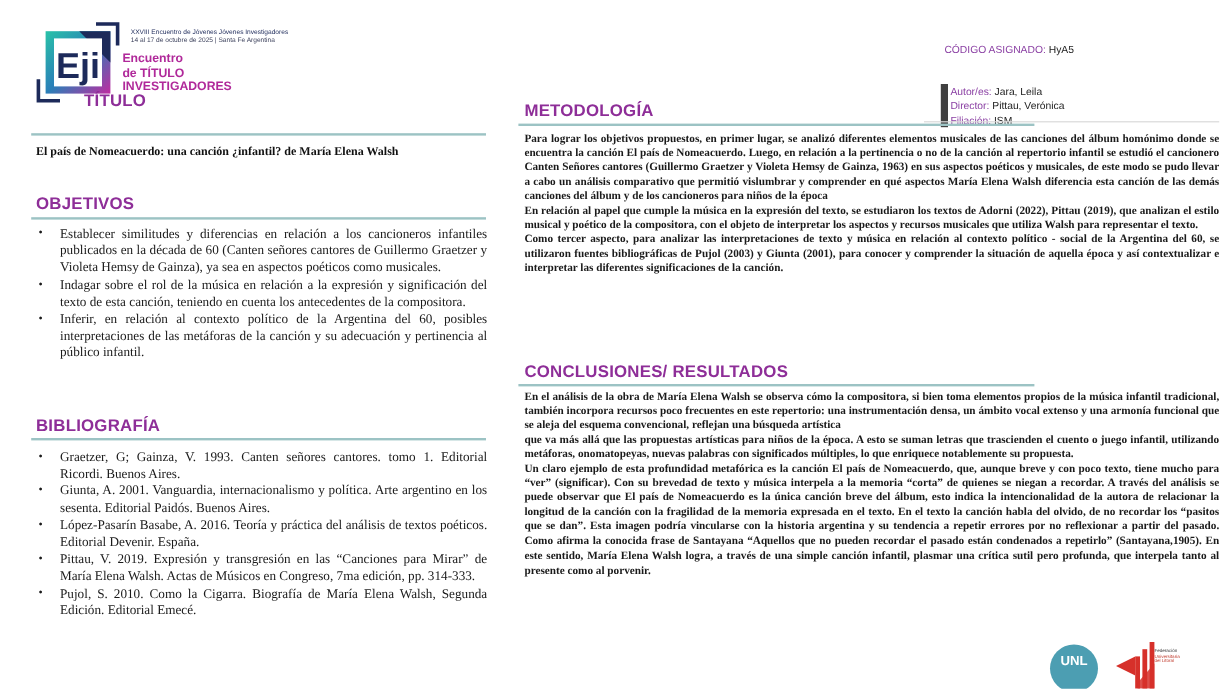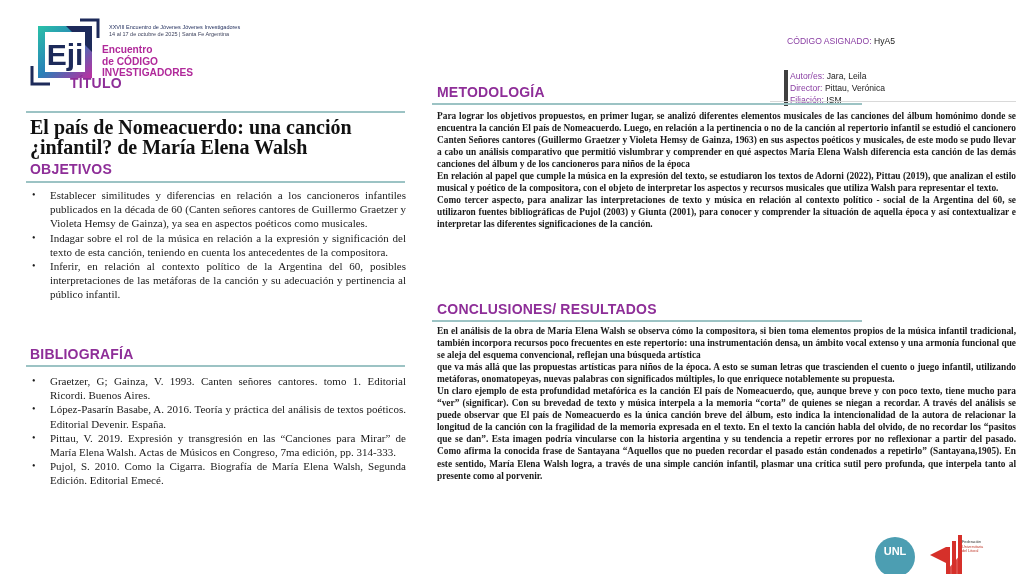--- a/index.html
+++ b/index.html
@@ -8,27 +8,27 @@
 
   .logo { position: absolute; left: 30px; top: 18px; width: 72px; height: 68px; }
   .event-line { position: absolute; left: 109px; font-family: "Liberation Sans", sans-serif; font-size: 5.5px; color: #1d2a5a; white-space: nowrap; }
   .event-line.l1 { top: 24px; }
   .event-line.l2 { top: 31px; color: #3a3f5a; }
   .brand { position: absolute; left: 102px; top: 44px; font-family: "Liberation Sans", sans-serif; font-weight: bold; color: #b0299a; font-size: 10.2px; line-height: 11.5px; }
 
   .meta { position: absolute; left: 787px; top: 36px; font-family: "Liberation Sans", sans-serif; font-size: 8.6px; color: #222; }
   .meta .lbl { color: #8a3fa3; }
   .meta .codigo { margin-bottom: 24px; }
-  .meta .authors { border-left: 4px solid #404040; padding-left: 2px; margin-left: -3px; line-height: 12px; }
+  .meta .authors { border-left: 6px solid #404040; padding-left: 2px; margin-left: -3px; line-height: 12px; }
   .meta-underline { position: absolute; left: 770px; top: 101px; width: 246px; height: 1px; background: #d9d9d9; }
 
   .sec-head { position: absolute; font-family: "Liberation Sans", sans-serif; font-weight: bold; color: #8e2e98; font-size: 14px; letter-spacing: 0.2px; }
   .rule { position: absolute; height: 2px; background: #9cc3c4; }
 
-  .title-text { position: absolute; left: 30px; top: 117px; width: 380px; font-weight: bold; font-size: 20px; line-height: 20px; color: #111; }
+  .title-text { position: absolute; left: 30px; top: 117px; width: 380px; font-weight: bold; font-size: 10px; line-height: 20px; color: #111; }
 
   ul.bul { position: absolute; list-style: none; font-size: 11px; line-height: 14.2px; text-align: justify; }
   ul.bul li { position: relative; padding-left: 20px; }
   ul.bul li::before { content: "•"; position: absolute; left: 2px; top: 0; font-size: 10px; }
 
   .body-text { position: absolute; font-size: 9.35px; line-height: 12.05px; text-align: justify; color: #1a1a1a; font-weight: bold; }
   .body-text p { margin: 0; }
 
   .unl { position: absolute; left: 875px; top: 537px; width: 40px; height: 40px; border-radius: 50%; background: #4c9eb2; color: #fff; font-family: "Liberation Sans", sans-serif; font-weight: bold; font-size: 11px; display: flex; align-items: flex-start; justify-content: center; padding-top: 8px; }
   .ful { position: absolute; left: 928px; top: 533px; width: 90px; height: 41px; }
@@ -51,21 +51,21 @@
   <polyline points="2,48 2,66 20,66" fill="none" stroke="#1d2a5a" stroke-width="3"></polyline>
   <rect x="8" y="8" width="54" height="52" fill="url(#lg)"></rect>
   <polygon points="36,8 62,8 62,34" fill="#1d2a5a"></polygon>
   <rect x="15" y="14" width="40" height="40" fill="#ffffff"></rect>
   <text x="35" y="47" text-anchor="middle" font-family="Liberation Sans, sans-serif" font-weight="bold" font-size="30" fill="#1d2a5a">Eji</text>
 </svg>
 <div class="event-line l1">XXVIII Encuentro de Jóvenes Jóvenes Investigadores</div>
 <div class="event-line l2">14 al 17 de octubre de 2025 | Santa Fe Argentina</div>
 <div class="brand">
   <div>Encuentro</div>
-  <div>de CÓDIGO</div>
+  <div>de TÍTULO</div>
   <div>INVESTIGADORES</div>
 </div>
 
 <div class="meta">
   <div class="codigo">
     <span class="lbl">CÓDIGO ASIGNADO:</span>
     <span>HyA5</span>
   </div>
   <div class="authors">
     <div><span class="lbl">Autor/es:</span> <span>Jara, Leila</span></div>
@@ -84,20 +84,21 @@
 <ul class="bul" style="left:30px; top:188px; width:376px;">
   <li>Establecer similitudes y diferencias en relación a los cancioneros infantiles publicados en la década de 60 (Canten señores cantores de Guillermo Graetzer y Violeta Hemsy de Gainza), ya sea en aspectos poéticos como musicales.</li>
   <li>Indagar sobre el rol de la música en relación a la expresión y significación del texto de esta canción, teniendo en cuenta los antecedentes de la compositora.</li>
   <li>Inferir, en relación al contexto político de la Argentina del 60, posibles interpretaciones de las metáforas de la canción y su adecuación y pertinencia al público infantil.</li>
 </ul>
 
 <div class="sec-head" style="left:30px; top:346px;">BIBLIOGRAFÍA</div>
 <div class="rule" style="left:26px; top:365px; width:379px;"></div>
 <ul class="bul" style="left:30px; top:374px; width:376px;">
   <li>Graetzer, G; Gainza, V. 1993. Canten señores cantores. tomo 1. Editorial Ricordi. Buenos Aires.</li>
+  <li>Giunta, A. 2001. Vanguardia, internacionalismo y política. Arte argentino en los sesenta. Editorial Paidós. Buenos Aires.</li>
   <li>López-Pasarín Basabe, A. 2016. Teoría y práctica del análisis de textos poéticos. Editorial Devenir. España.</li>
   <li>Pittau, V. 2019. Expresión y transgresión en las “Canciones para Mirar” de María Elena Walsh. Actas de Músicos en Congreso, 7ma edición, pp. 314-333.</li>
   <li>Pujol, S. 2010. Como la Cigarra. Biografía de María Elena Walsh, Segunda Edición. Editorial Emecé.</li>
 </ul>
 
 <div class="sec-head" style="left:437px; top:84px;">METODOLOGÍA</div>
 <div class="rule" style="left:432px; top:103px; width:430px;"></div>
 <div class="body-text" style="left:437px; top:110px; width:579px;">
   <p>Para lograr los objetivos propuestos, en primer lugar, se analizó diferentes elementos musicales de las canciones del álbum homónimo donde se encuentra la canción El país de Nomeacuerdo. Luego, en relación a la pertinencia o no de la canción al repertorio infantil se estudió el cancionero Canten Señores cantores (Guillermo Graetzer y Violeta Hemsy de Gainza, 1963) en sus aspectos poéticos y musicales, de este modo se pudo llevar a cabo un análisis comparativo que permitió vislumbrar y comprender en qué aspectos María Elena Walsh diferencia esta canción de las demás canciones del álbum y de los cancioneros para niños de la época</p>
   <p>En relación al papel que cumple la música en la expresión del texto, se estudiaron los textos de Adorni (2022), Pittau (2019), que analizan el estilo musical y poético de la compositora, con el objeto de interpretar los aspectos y recursos musicales que utiliza Walsh para representar el texto.</p>

